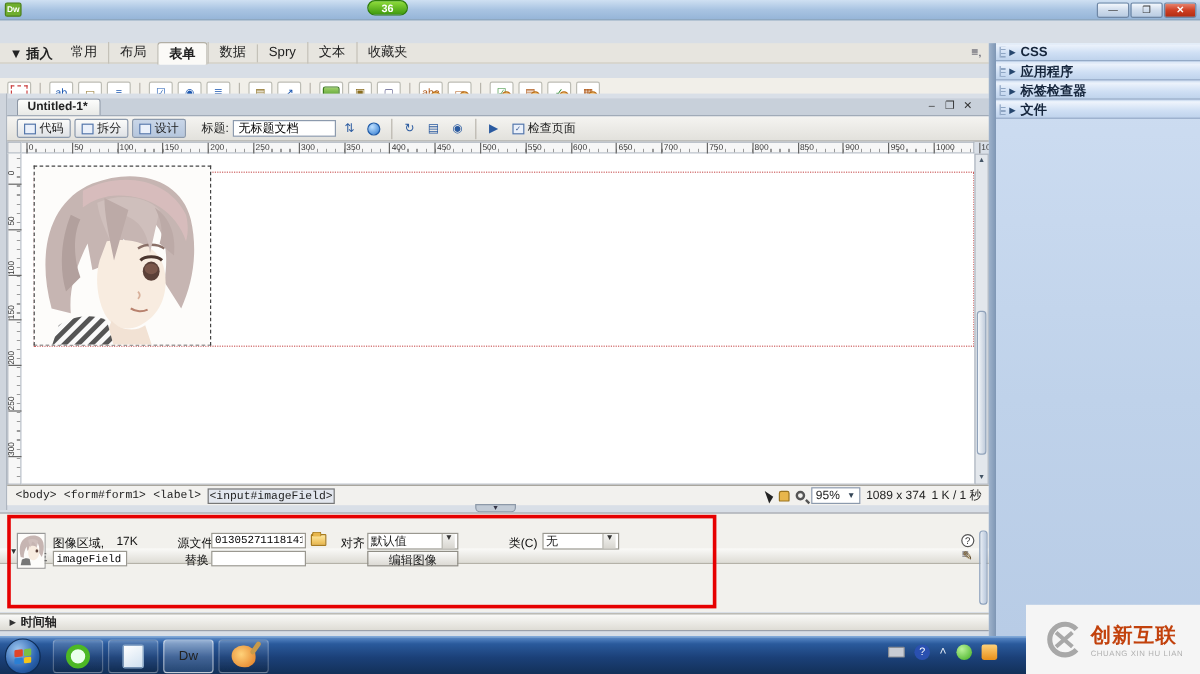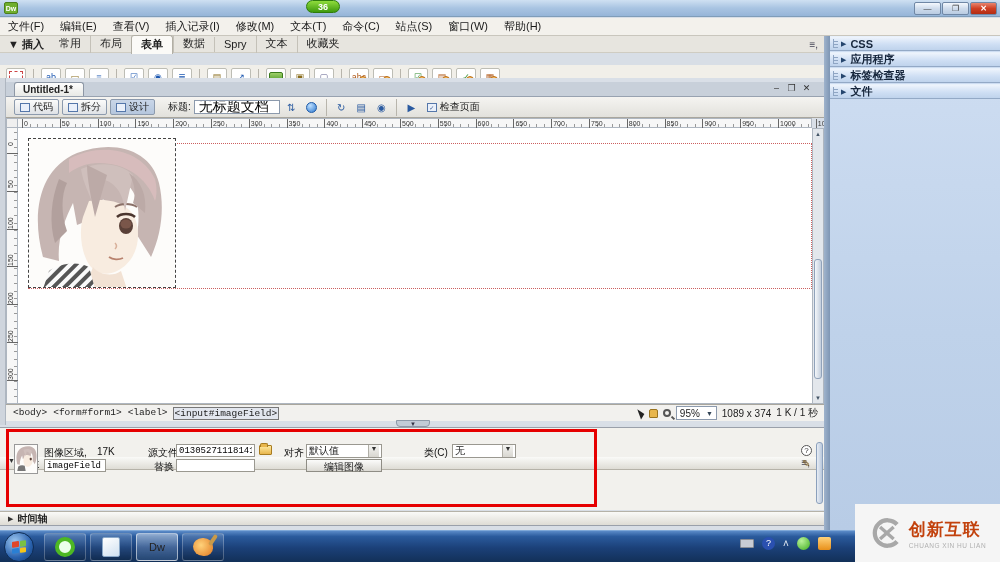--- a/index.html
+++ b/index.html
@@ -68,21 +68,21 @@
     border-radius:3px 3px 0 0; padding:1px 10px 1px 8px; font-size:10px; font-weight:bold; color:#222; }
   .doc-win-controls { position:absolute; right:12px; top:1px; display:flex; gap:4px; font-size:9px; color:#333; }
   .doc-win-controls span { width:11px; text-align:center; }
   .doc-toolbar { left:6px; top:97px; width:818px; height:21px; background:linear-gradient(#f5f4f1,#e2e1dc);
     border-bottom:1px solid #a9a69d; display:flex; align-items:center; padding-left:8px; gap:3px; }
   .view-btn { height:16px; display:flex; align-items:center; gap:3px; border:1px solid #8c9aad;
     background:linear-gradient(#fbfbfa,#dfe2e6); border-radius:2px; padding:0 5px; font-size:10px; }
   .view-btn.active { background:linear-gradient(#c9d6e8,#b5c6dd); }
   .view-glyph { width:10px; height:9px; border:1px solid #5577aa; background:#eaf0fa; font-size:6px; line-height:8px; text-align:center; color:#3a5a90; }
   .doc-title-label { margin-left:10px; font-size:10px; }
-  .doc-title-input { width:86px; height:14px; border:1px solid #8c9aad; background:#fff; font-size:14px; padding:0 4px; }
+  .doc-title-input { width:86px; height:14px; border:1px solid #8c9aad; background:#fff; font-size:10px; padding:0 4px; }
   .tb-ico { width:17px; height:15px; display:flex; align-items:center; justify-content:center; font-size:10px; color:#2a5aa0; }
   .globe { width:11px; height:11px; border-radius:50%; background:radial-gradient(circle at 35% 30%,#bfe0ff,#2f7ad0); border:1px solid #1d5aa8; }
   .checkpage { display:flex; align-items:center; gap:3px; font-size:10px; padding:0 4px; }
 
   
   .corner { left:6px; top:118px; width:12px; height:10px; background:#efefef; border:1px solid #aeb6c0; }
   .ruler-h { left:18px; top:118px; width:794px; height:10px; background:#f7f7f7; border:1px solid #aeb6c0; border-left:none;
     background-image:repeating-linear-gradient(90deg,#999 0 1px,transparent 1px 7.56px);
     background-size:100% 3px; background-position:4px 100%; background-repeat:no-repeat; }
   .rh-label { position:absolute; top:0px; font-size:7px; color:#333; border-left:1px solid #666; padding-left:1px; height:10px; line-height:9px; }
@@ -192,32 +192,20 @@
   <div class="abs titlebar">
     <div class="dw-logo">Dw</div>
   </div>
   <div class="abs badge36">36</div>
   <div class="abs win-controls">
     <div class="win-btn">—</div>
     <div class="win-btn">❐</div>
     <div class="win-btn close">✕</div>
   </div>
 
-  <div class="abs menubar" id="menubar">
-      <div class="menu-item">文件(F)</div>
-      <div class="menu-item">编辑(E)</div>
-      <div class="menu-item">查看(V)</div>
-      <div class="menu-item">插入记录(I)</div>
-      <div class="menu-item">修改(M)</div>
-      <div class="menu-item">文本(T)</div>
-      <div class="menu-item">命令(C)</div>
-      <div class="menu-item">站点(S)</div>
-      <div class="menu-item">窗口(W)</div>
-      <div class="menu-item">帮助(H)</div>
-    </div>
 
   <div class="abs insert-tabs" id="insertTabs">
       <div class="insert-label">▼ 插入</div>
       <div class="ins-tab first">常用</div>
       <div class="ins-tab">布局</div>
       <div class="ins-tab active">表单</div>
       <div class="ins-tab">数据</div>
       <div class="ins-tab">Spry</div>
       <div class="ins-tab">文本</div>
       <div class="ins-tab">收藏夹</div>

